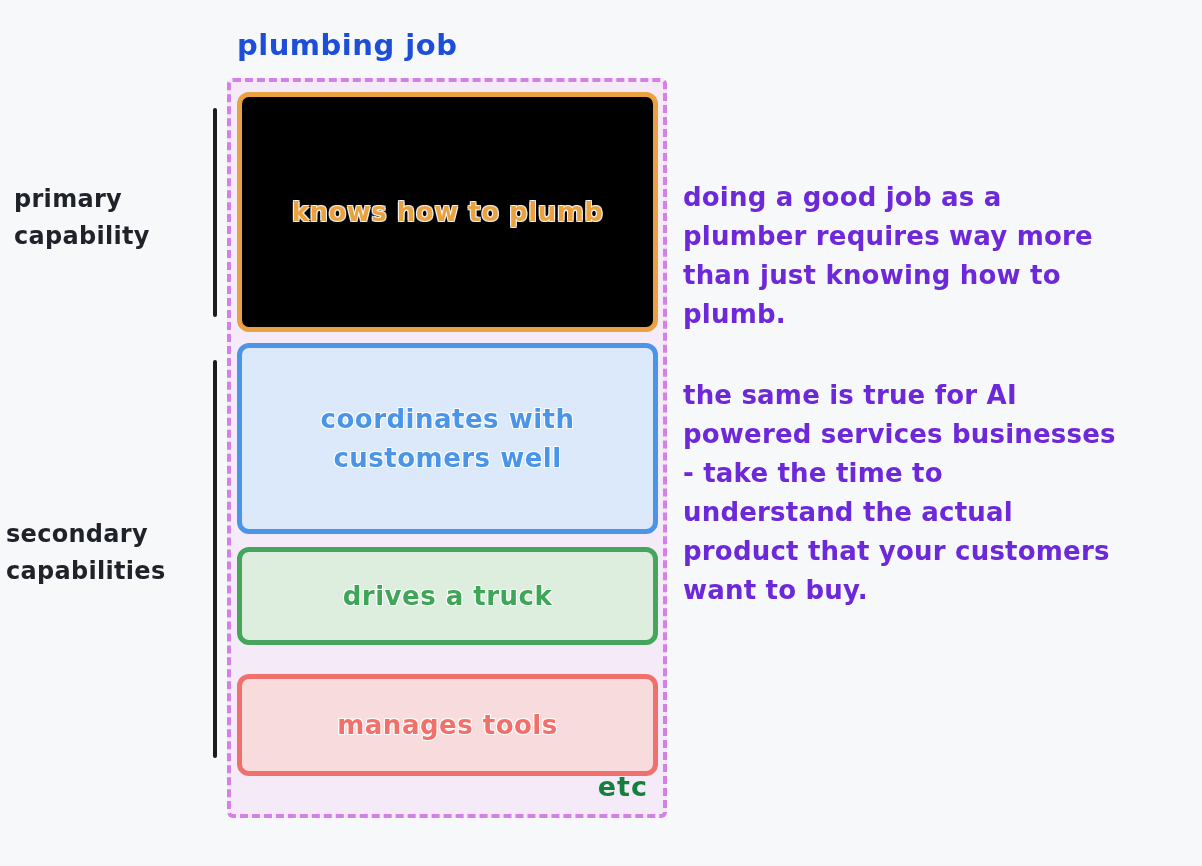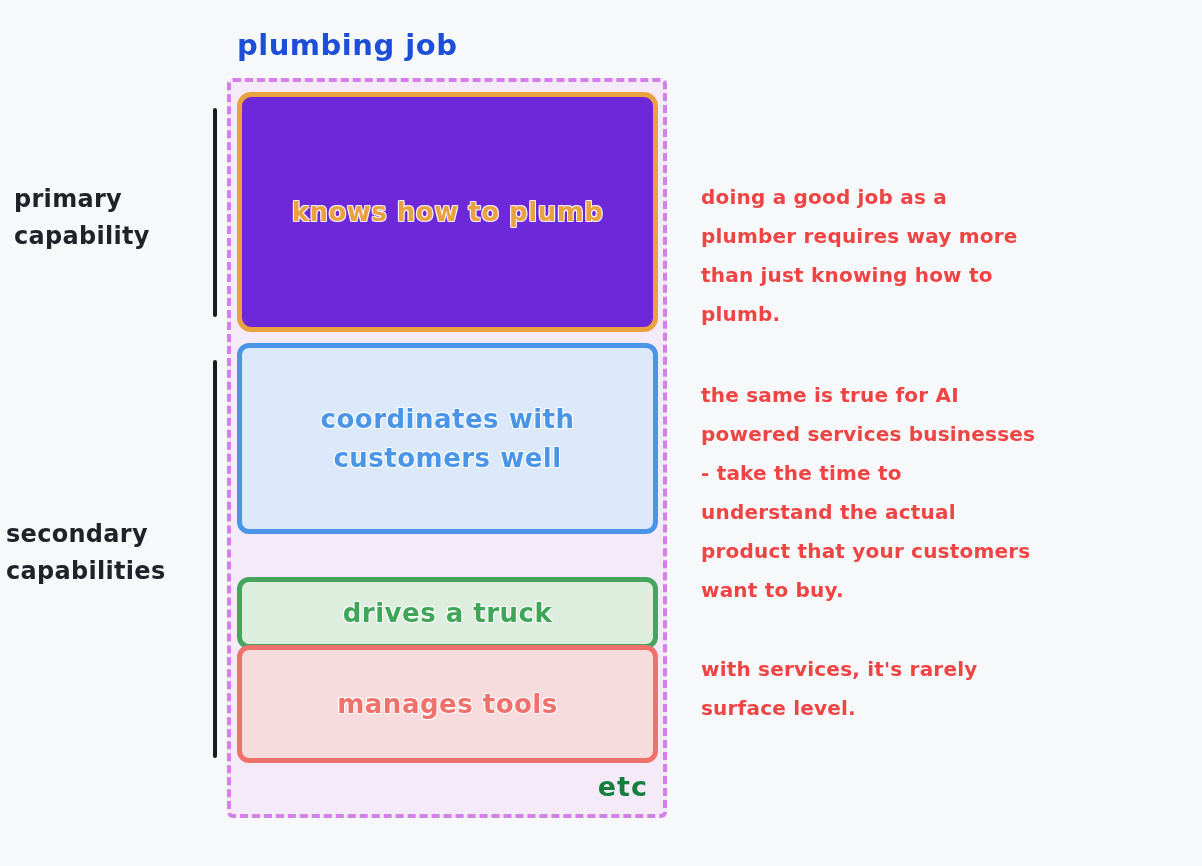--- a/index.html
+++ b/index.html
@@ -23,41 +23,41 @@
     display:flex; align-items:center; justify-content:center;
   }
   .box-label {
     font-size:26px; font-weight:700; text-align:center;
     white-space:pre; line-height:39px; letter-spacing:0.5px;
     text-shadow:-1px -1px 0 rgba(255,255,255,.85), 1px -1px 0 rgba(255,255,255,.85),
                 -1px 1px 0 rgba(255,255,255,.85), 1px 1px 0 rgba(255,255,255,.85);
   }
   .box-0 { top:92px;  height:240px; }
   .box-1 { top:343px; height:191px; }
-  .box-2 { top:547px; height:72px;margin-top:30px;  }
-  .box-3 { top:645px; height:118px; }
+  .box-2 { top:547px; height:98px;  }
+  .box-3 { top:674px; height:102px; }
   .etc-label {
     position:absolute; right:554px; top:771px;
     font-size:27px; font-weight:700; color:#15803d; letter-spacing:1px;
   }
   .left-label {
     position:absolute; text-align:left; font-size:24px; font-weight:700;
     color:#1f2329; white-space:pre; line-height:37px; letter-spacing:0.3px;
   }
   .left-label-0 { left:14px; top:181px; width:180px; }
   .left-label-1 { left:6px;  top:516px; width:192px; }
   .bracket-line {
     position:absolute; left:213px; width:4px;
     background:#1c1c1c; border-radius:2px;
   }
   .bracket-0 { top:108px; height:209px; }
   .bracket-1 { top:360px; height:398px; }
   .note {
-    position:absolute; left:701px; font-size:20px; font-weight:700;
-    color:#ef4444; white-space:pre; line-height:39px; letter-spacing:0.2px;
+    position:absolute; left:683px; font-size:26px; font-weight:700;
+    color:#6d28d9; white-space:pre; line-height:39px; letter-spacing:0.2px;
   }
   .note-0 { top:178px; }
   .note-1 { top:376px; }
   .note-2 { top:650px; }
 </style>
 </head>
 <body>
 
 <div class="canvas">
 
@@ -66,21 +66,21 @@
   <div class="bracket-line bracket-0"></div>
 
   <div class="left-label left-label-1">secondary
 capabilities</div>
   <div class="bracket-line bracket-1"></div>
 
   <div class="diagram-title">plumbing job</div>
 
   <div class="group-container"></div>
 
-  <div class="cap-box box-0" style="border-color: rgb(233, 162, 63); background: #6d28d9; border-radius: 14px;">
+  <div class="cap-box box-0" style="border-color: rgb(233, 162, 63); background: #000000;">
     <div class="box-label" style="color: rgb(233, 162, 63);">knows how to plumb</div>
   </div>
 
   <div class="cap-box box-1" style="border-color: rgb(75, 149, 233); background: rgb(219, 233, 250);">
     <div class="box-label" style="color: rgb(75, 149, 233);">coordinates with
 customers well</div>
   </div>
 
   <div class="cap-box box-2" style="border-color: rgb(69, 165, 92); background: rgb(221, 238, 223);">
     <div class="box-label" style="color: rgb(63, 165, 87);">drives a truck</div>
@@ -95,16 +95,14 @@
   <div class="note note-0">doing a good job as a
 plumber requires way more
 than just knowing how to
 plumb.</div>
   <div class="note note-1">the same is true for AI
 powered services businesses
 - take the time to
 understand the actual
 product that your customers
 want to buy.</div>
-  <div class="note note-2">with services, it's rarely
-surface level.</div>
 
 </div>
 
 </body></html>

